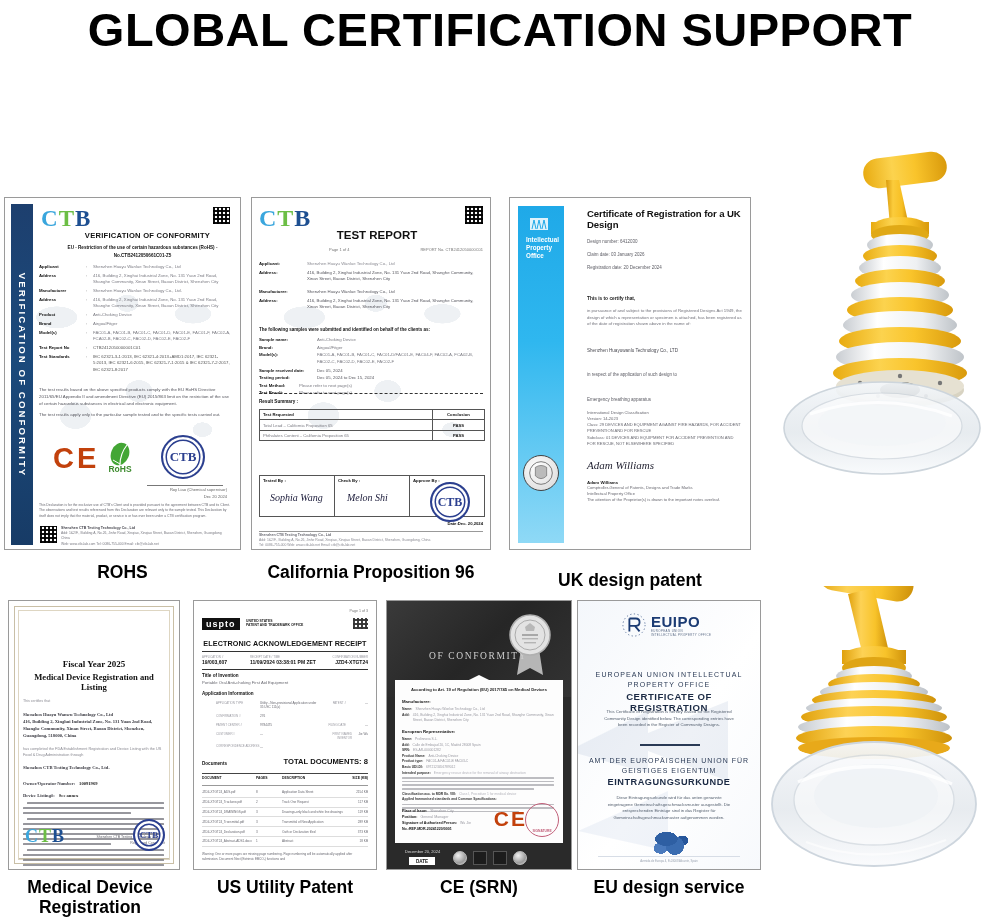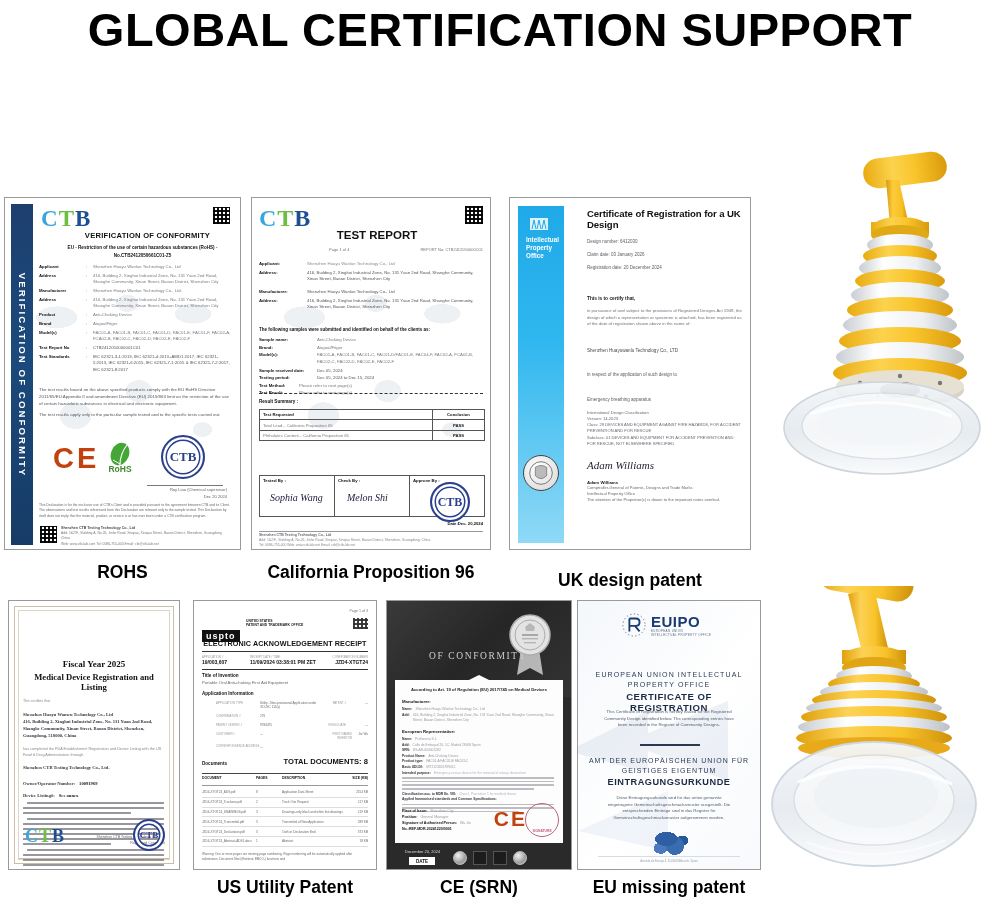--- a/index.html
+++ b/index.html
@@ -107,21 +107,21 @@
 
   
   #cert-med { left: 8px; top: 600px; width: 172px; height: 270px; }
   #cert-med .frame{ position:absolute; inset:5px; border:1.4px solid #c9bfa6; }
   #cert-med .frame2{ position:absolute; inset:9px; border:.8px solid #ded6c2; }
 
   
   #cert-uspto { left: 193px; top: 600px; width: 184px; height: 270px; }
   .uspto-logo{
     background:#111; color:#fff; font-weight:700; font-family:"Liberation Sans", sans-serif;
-    letter-spacing:1px; display:inline-block;margin-top:12px;
+    letter-spacing:1px; display:inline-block;
   }
 
   
   #cert-ce { left: 386px; top: 600px; width: 186px; height: 270px; background:#2a2a2a; }
   #cert-ce .dark{
     position:absolute; left:0; top:0; right:0; height:96px;
     background: linear-gradient(135deg,#3a3a3a 0%, #262626 50%, #333 100%);
   }
   #cert-ce .decl{
     position:absolute; left:8px; top:24px;
@@ -473,20 +473,24 @@
       </div>
     </div>
 
     <div class="ctb-logo" style="position:absolute;left:16px;bottom:22px;font-size:18px;">
       <span class="c">C</span><span class="t">T</span><span class="b">B</span>
     </div>
     <div style="position:absolute;right:14px;bottom:30px;width:86px;text-align:right;font-size:3.5px;color:#6a6a72;">Shenzhen CTB Testing Technology Co., Ltd.</div>
     <div style="position:absolute;right:14px;bottom:24px;width:86px;text-align:right;font-size:3.5px;color:#6a6a72;">Registered Consultant</div>
     <div class="stamp-round" style="position:absolute;right:14px;bottom:18px;width:32px;height:32px;font-size:9px;">CTB</div>
     <div style="position:absolute;left:10px;right:10px;bottom:10px;border-top:.7px solid #c8bfa8;"></div>
+  </div>
+  <div class="caption" style="left:0px; top:877px; width:180px; line-height:20px;">
+    <div>Medical Device</div>
+    <div>Registration</div>
   </div>
 
   <div class="cert" id="cert-uspto">
     <div style="position:absolute;left:8px;top:8px;right:8px;bottom:6px;">
       <div style="position:absolute;right:0;top:0;font-size:3.6px;color:#777;">Page 1 of 3</div>
 
       <div class="uspto-logo" style="position:absolute;left:0;top:9px;font-size:9px;padding:1px 4px;">uspto</div>
       <div style="position:absolute;left:44px;top:10px;font-size:3.4px;font-weight:700;color:#222;line-height:4.4px;">
         <div>UNITED STATES</div>
         <div>PATENT AND TRADEMARK OFFICE</div>
@@ -736,21 +740,21 @@
 
     <div style="position:absolute;left:10px;right:10px;top:156px;text-align:center;font-size:7px;letter-spacing:1px;color:#2a3a55;">AMT DER EUROPÄISCHEN UNION FÜR</div>
     <div style="position:absolute;left:10px;right:10px;top:166px;text-align:center;font-size:7px;letter-spacing:1px;color:#2a3a55;">GEISTIGES EIGENTUM</div>
     <div style="position:absolute;left:10px;right:10px;top:176px;text-align:center;font-size:9.2px;font-weight:700;letter-spacing:.5px;color:#1b2a44;">EINTRAGUNGSURKUNDE</div>
 
     <div style="position:absolute;left:26px;right:26px;top:194px;text-align:center;font-size:4.3px;line-height:6.6px;color:#55606f;">Diese Eintragungsurkunde wird für das unten genannte eingetragene Gemeinschaftsgeschmacksmuster ausgestellt. Die entsprechenden Einträge sind in das Register für Gemeinschaftsgeschmacksmuster aufgenommen worden.</div>
 
     <div class="eu-map" style="left:66px;top:226px;width:56px;height:34px;"></div>
     <div style="position:absolute;left:20px;right:20px;bottom:6px;text-align:center;font-size:2.8px;color:#9aa3b1;border-top:.6px solid #d7dde6;padding-top:2px;">Avenida de Europa 4, E-03008 Alicante, Spain</div>
   </div>
-  <div class="caption" style="left:577px; top:877px; width:184px;">EU missing patent</div>
+  <div class="caption" style="left:577px; top:877px; width:184px;">EU design service</div>
 
   <div class="product" style="left:760px;top:128px;width:240px;height:362px;">
     <svg viewBox="0 0 240 362" width="240" height="362" aria-hidden="true">
       <defs>
         <linearGradient id="yg1" x1="0" y1="0" x2="1" y2="0">
           <stop offset="0%" stop-color="#e8ab11"></stop>
           <stop offset="35%" stop-color="#fcd34e"></stop>
           <stop offset="62%" stop-color="#f9c42b"></stop>
           <stop offset="100%" stop-color="#d99a0c"></stop>
         </linearGradient>

